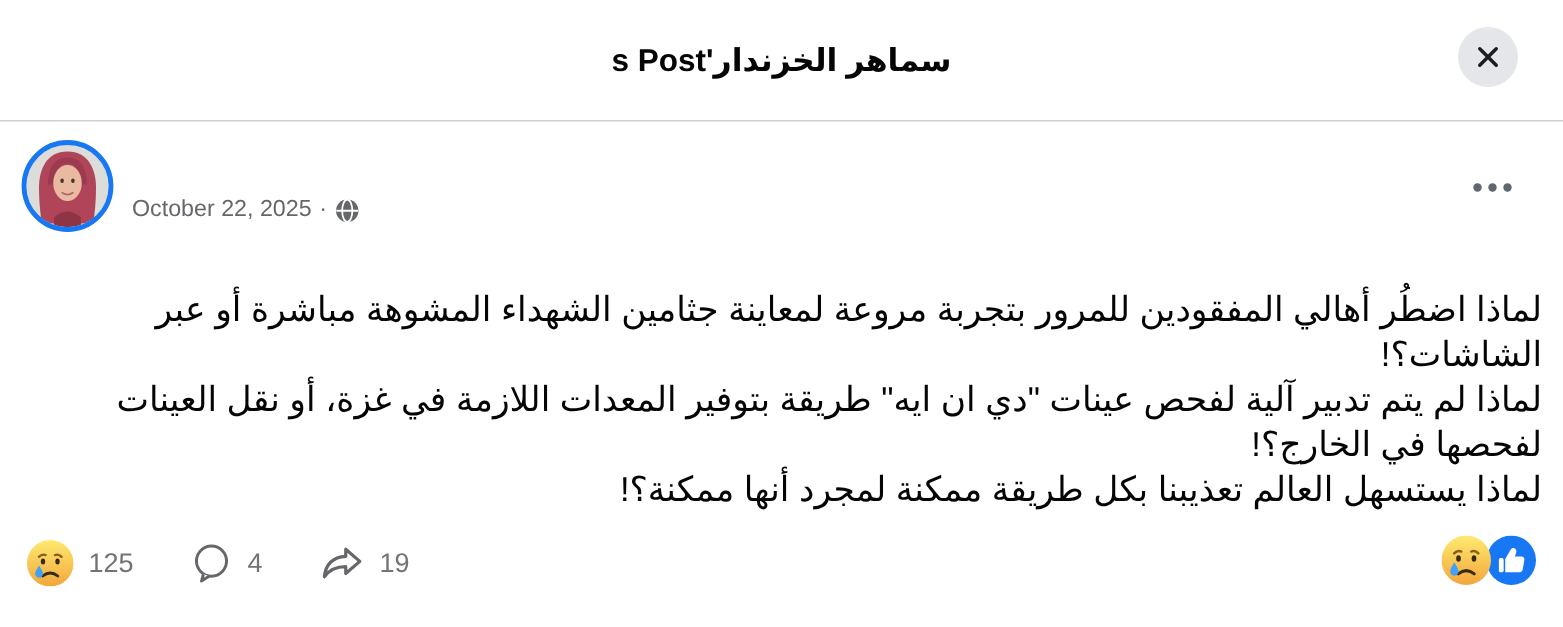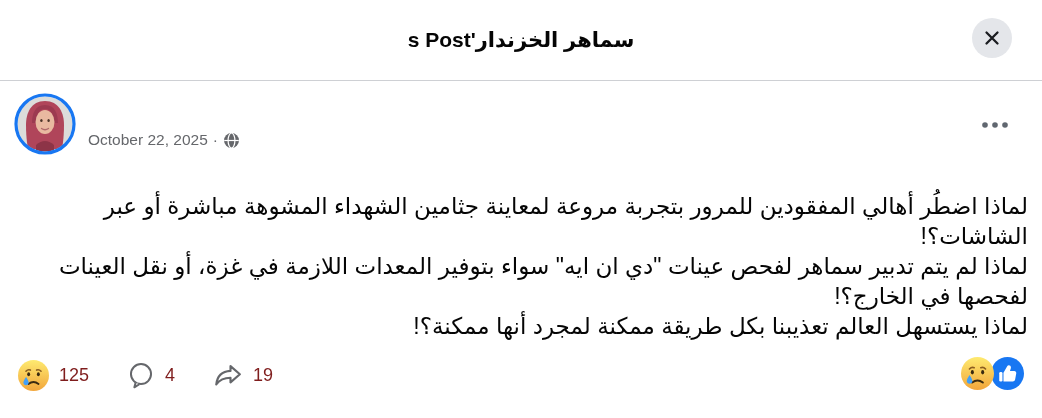--- a/index.html
+++ b/index.html
@@ -62,21 +62,21 @@
     font-size:23px; line-height:30px; color:#050505;margin-top:28px;
   }
 
   
   .footer {
     position:absolute; left:18px; right:18px; top:354px; height:42px;
     display:flex; align-items:center;
   }
   .stats-left { display:flex; align-items:center; gap:38px; }
   .stat { display:flex; align-items:center; gap:10px; cursor:pointer; }
-  .stat-count { font-size:18px; color:#7f1d1d; }
+  .stat-count { font-size:18px; color:#737373; }
   .corner-reactions {
     position:absolute; right:0; top:3px;
     display:flex; align-items:center;
   }
   .corner-reactions .rx { width:33px; height:33px; }
   .corner-reactions .rx.sad { position:relative; z-index:2; margin-right:-3px; }
   .corner-reactions .rx.like { position:relative; z-index:1; }
   svg { display:block; }
 </style>
 </head>
@@ -141,21 +141,21 @@
       <svg width="28" height="8" viewBox="0 0 28 8">
         <circle cx="4" cy="4" r="2.8" fill="#606770"></circle>
         <circle cx="14" cy="4" r="2.8" fill="#606770"></circle>
         <circle cx="24" cy="4" r="2.8" fill="#606770"></circle>
       </svg>
     </span>
   </button>
 
   <div class="post-body">
     <div>لماذا اضطُر أهالي المفقودين للمرور بتجربة مروعة لمعاينة جثامين الشهداء المشوهة مباشرة أو عبر الشاشات؟!</div>
-    <div>لماذا لم يتم تدبير سماهر لفحص عينات "دي ان ايه" سواء بتوفير المعدات اللازمة في غزة، أو نقل العينات لفحصها في الخارج؟!</div>
+    <div>لماذا لم يتم تدبير آلية لفحص عينات "دي ان ايه" طريقة بتوفير المعدات اللازمة في غزة، أو نقل العينات لفحصها في الخارج؟!</div>
     <div>لماذا يستسهل العالم تعذيبنا بكل طريقة ممكنة لمجرد أنها ممكنة؟!</div>
   </div>
 
   <div class="footer">
     <div class="stats-left">
 
       <div class="stat">
         <span>
           <svg width="31" height="31" viewBox="0 0 32 32">
             <circle cx="16" cy="16" r="16" fill="url(#grad-face)"></circle>

